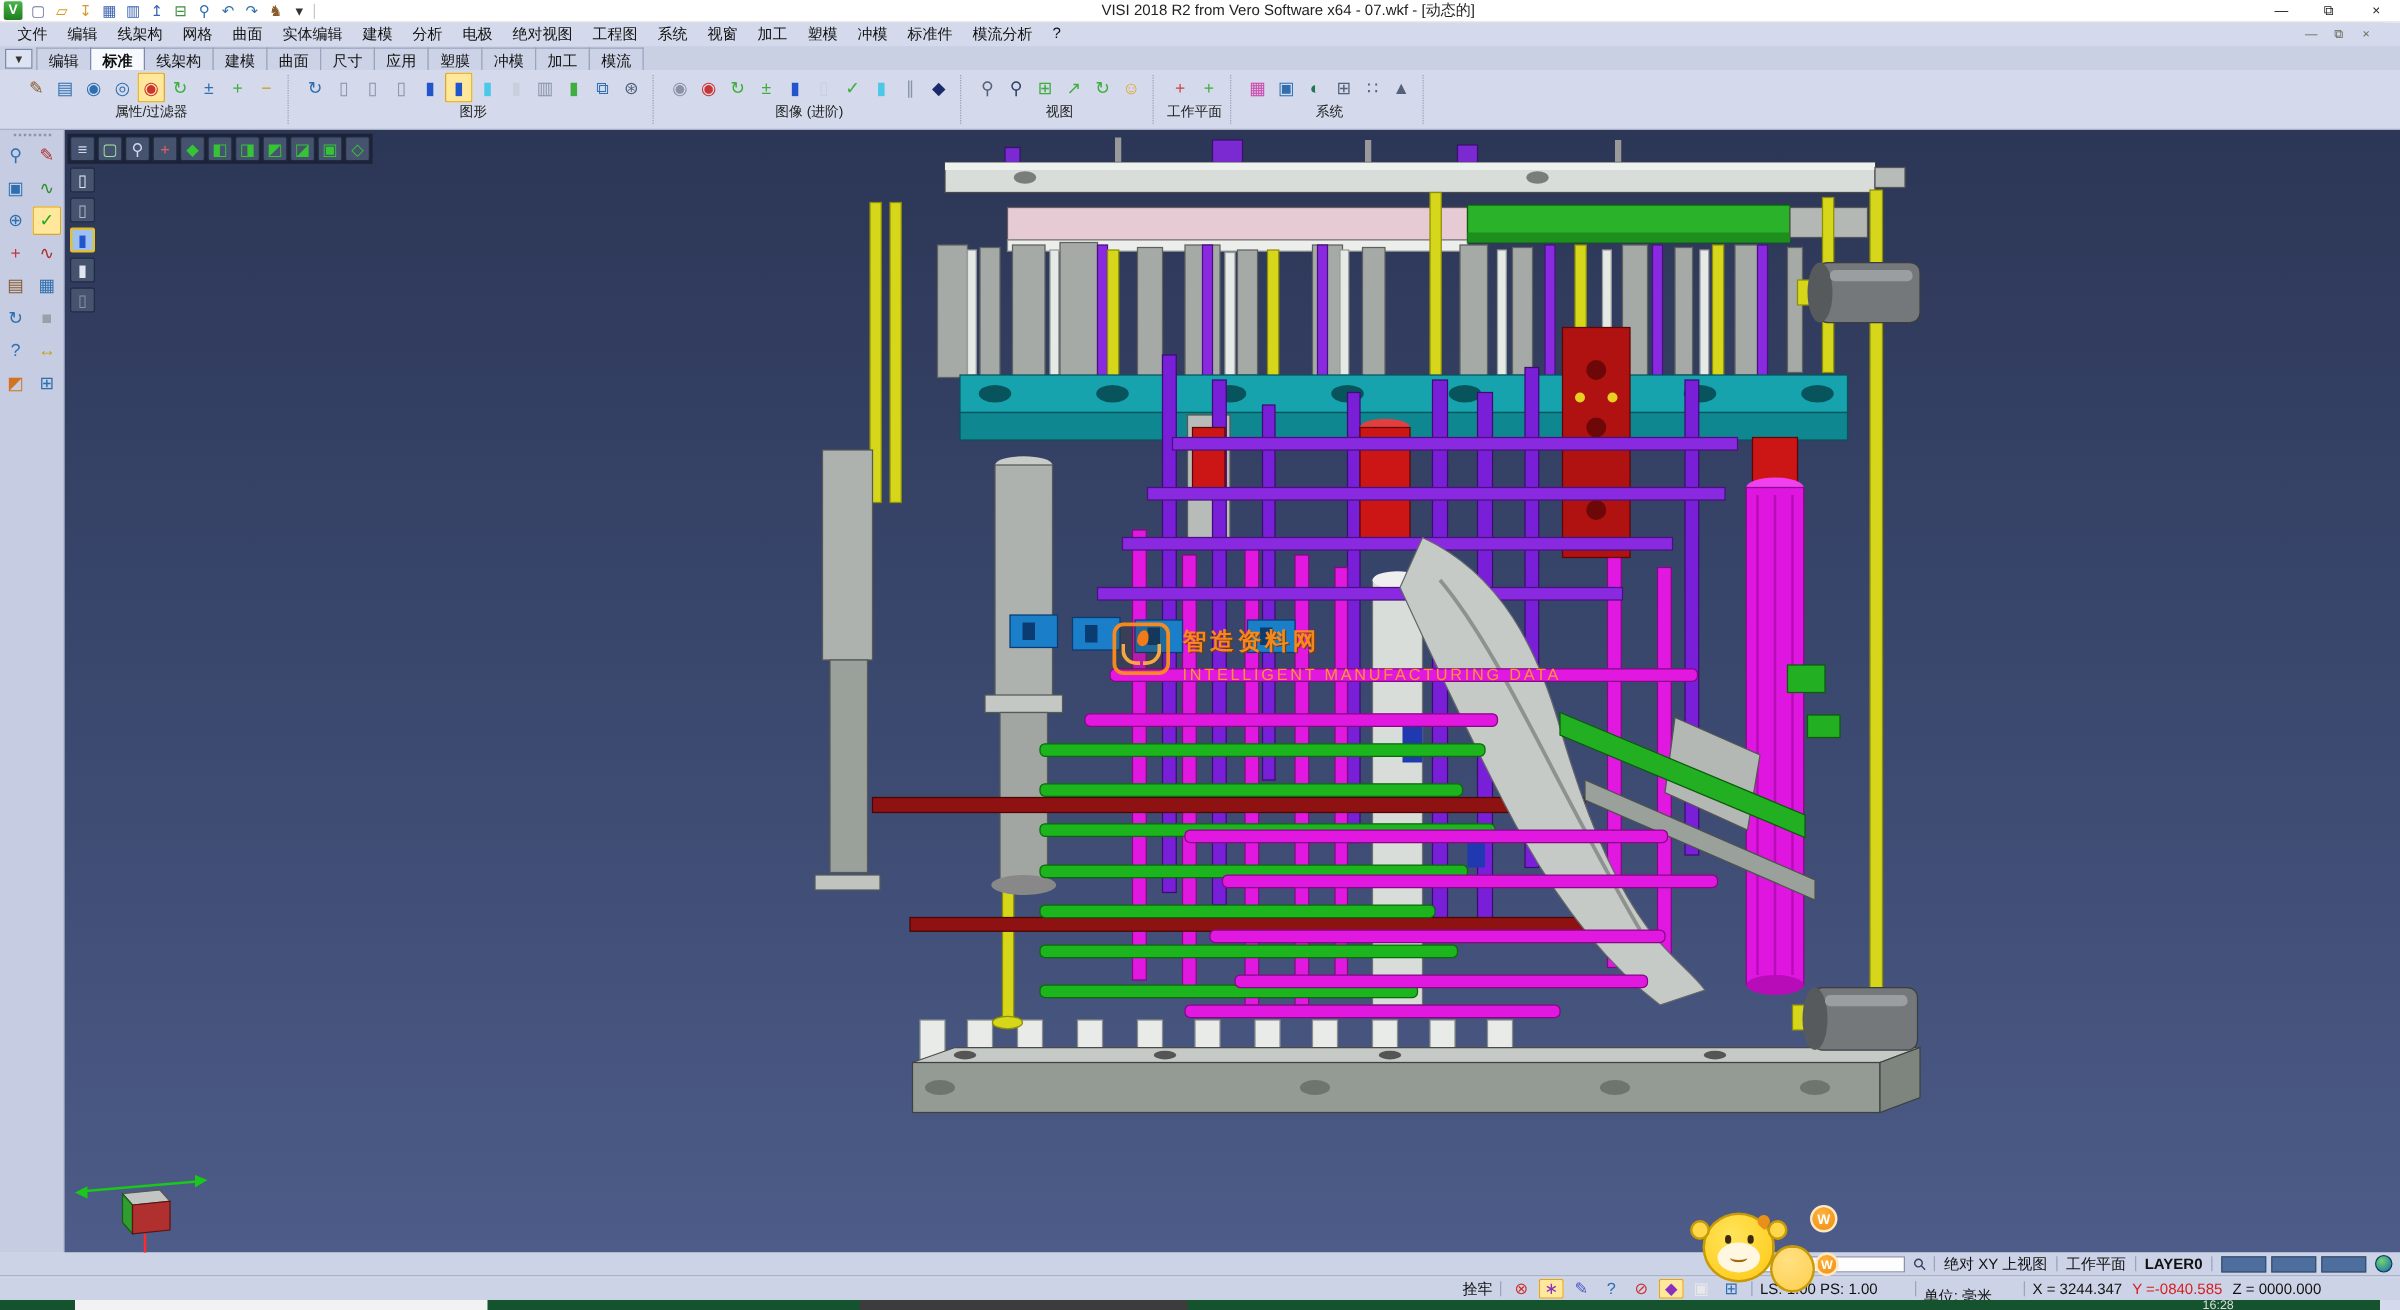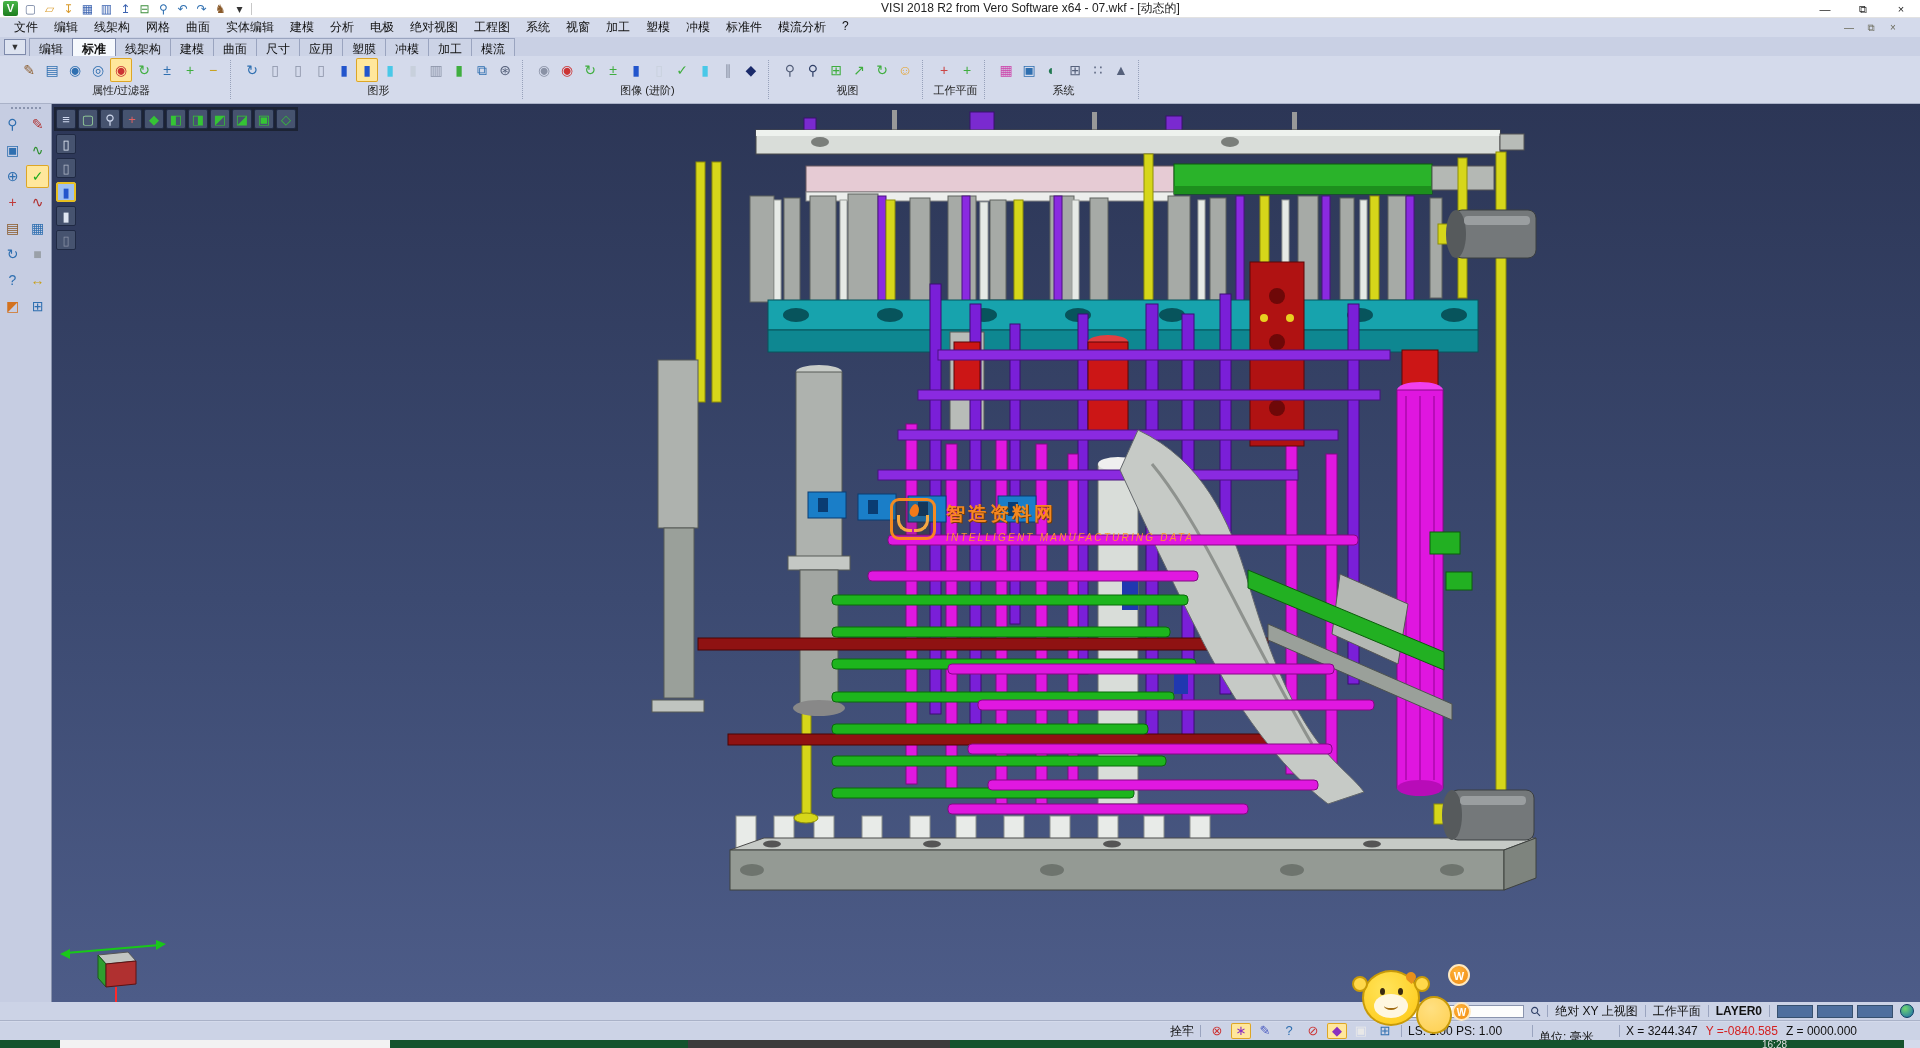--- a/index.html
+++ b/index.html
@@ -56,21 +56,21 @@
 
   
   .watermark{position:absolute;left:838px;top:394px;display:flex;align-items:flex-start;gap:10px;z-index:10;opacity:.95;}
   .wm-logo{width:46px;height:42px;border:3px solid #ff8c1a;border-radius:9px;position:relative;background:rgba(60,40,10,.25);}
   .wm-page{position:absolute;bottom:5px;width:15px;height:17px;border:3px solid #ffae40;border-top:none;}
   .wm-page.l{left:4px;border-right:none;border-radius:0 0 0 12px;}
   .wm-page.r{right:4px;border-left:none;border-radius:0 0 12px 0;}
   .wm-flame{position:absolute;top:3px;left:17px;width:9px;height:13px;background:#ff7a10;border-radius:50% 50% 50% 50%/60% 60% 40% 40%;transform:rotate(14deg);}
   .wm-texts{display:flex;flex-direction:column;}
   .wm-title{font-size:19px;font-weight:bold;color:#ff8c1a;letter-spacing:3px;text-shadow:1px 1px 0 #7a3c00;line-height:32px;}
-  .wm-sub{font-size:10px;color:#ff9a2a;letter-spacing:2.2px;margin-top:2px;font-style:italic;}
+  .wm-sub{font-size:13px;color:#ff9a2a;letter-spacing:2.2px;margin-top:2px;}
 
   
   .triad{position:absolute;left:6px;top:815px;width:110px;height:100px;z-index:5;}
 
   
   .statusA{position:absolute;top:1002px;left:0;right:0;height:19px;background:#ccd3e6;border-bottom:1px solid #aab2c8;display:flex;align-items:center;justify-content:flex-end;gap:7px;padding-right:6px;font-size:12px;color:#111;}
   .statusB{position:absolute;top:1022px;left:0;right:0;height:18px;background:#ccd3e6;display:flex;align-items:center;justify-content:flex-end;gap:6px;padding-right:8px;font-size:12px;color:#111;}
   .ssep{width:1px;height:12px;background:#9aa4bf;}
   .white-field{width:150px;height:13px;background:#fdfdfd;border:1px solid #8a94ae;}
   .search-glyph{display:inline-block;transform:rotate(-45deg);color:#2f3f66;font-size:13px;}

